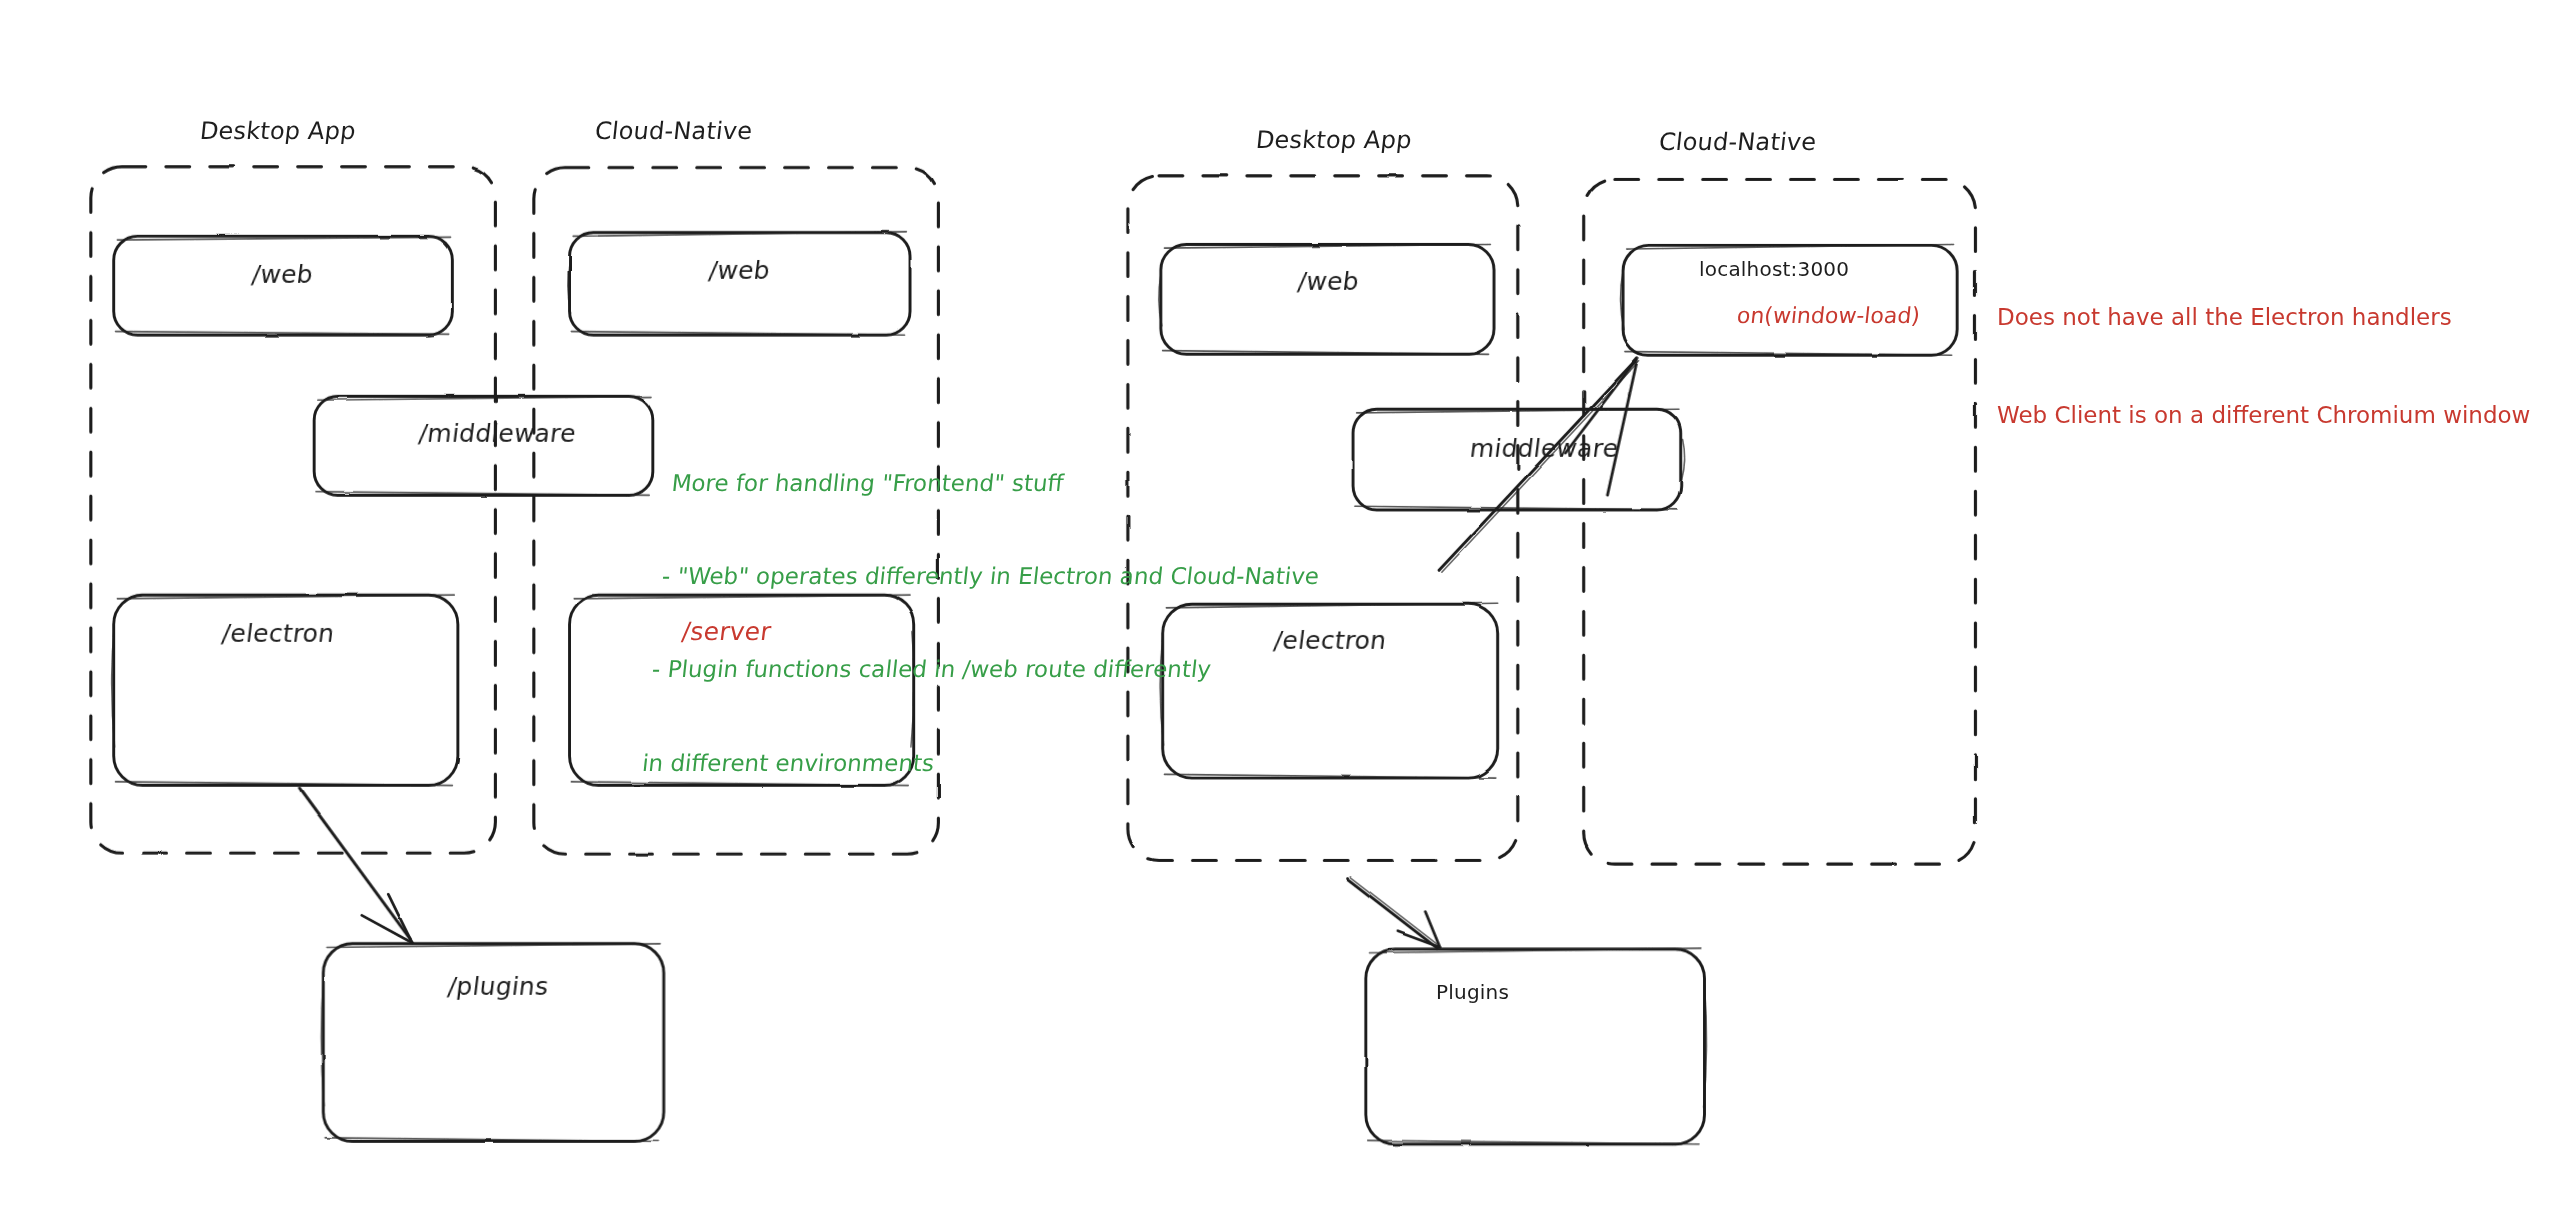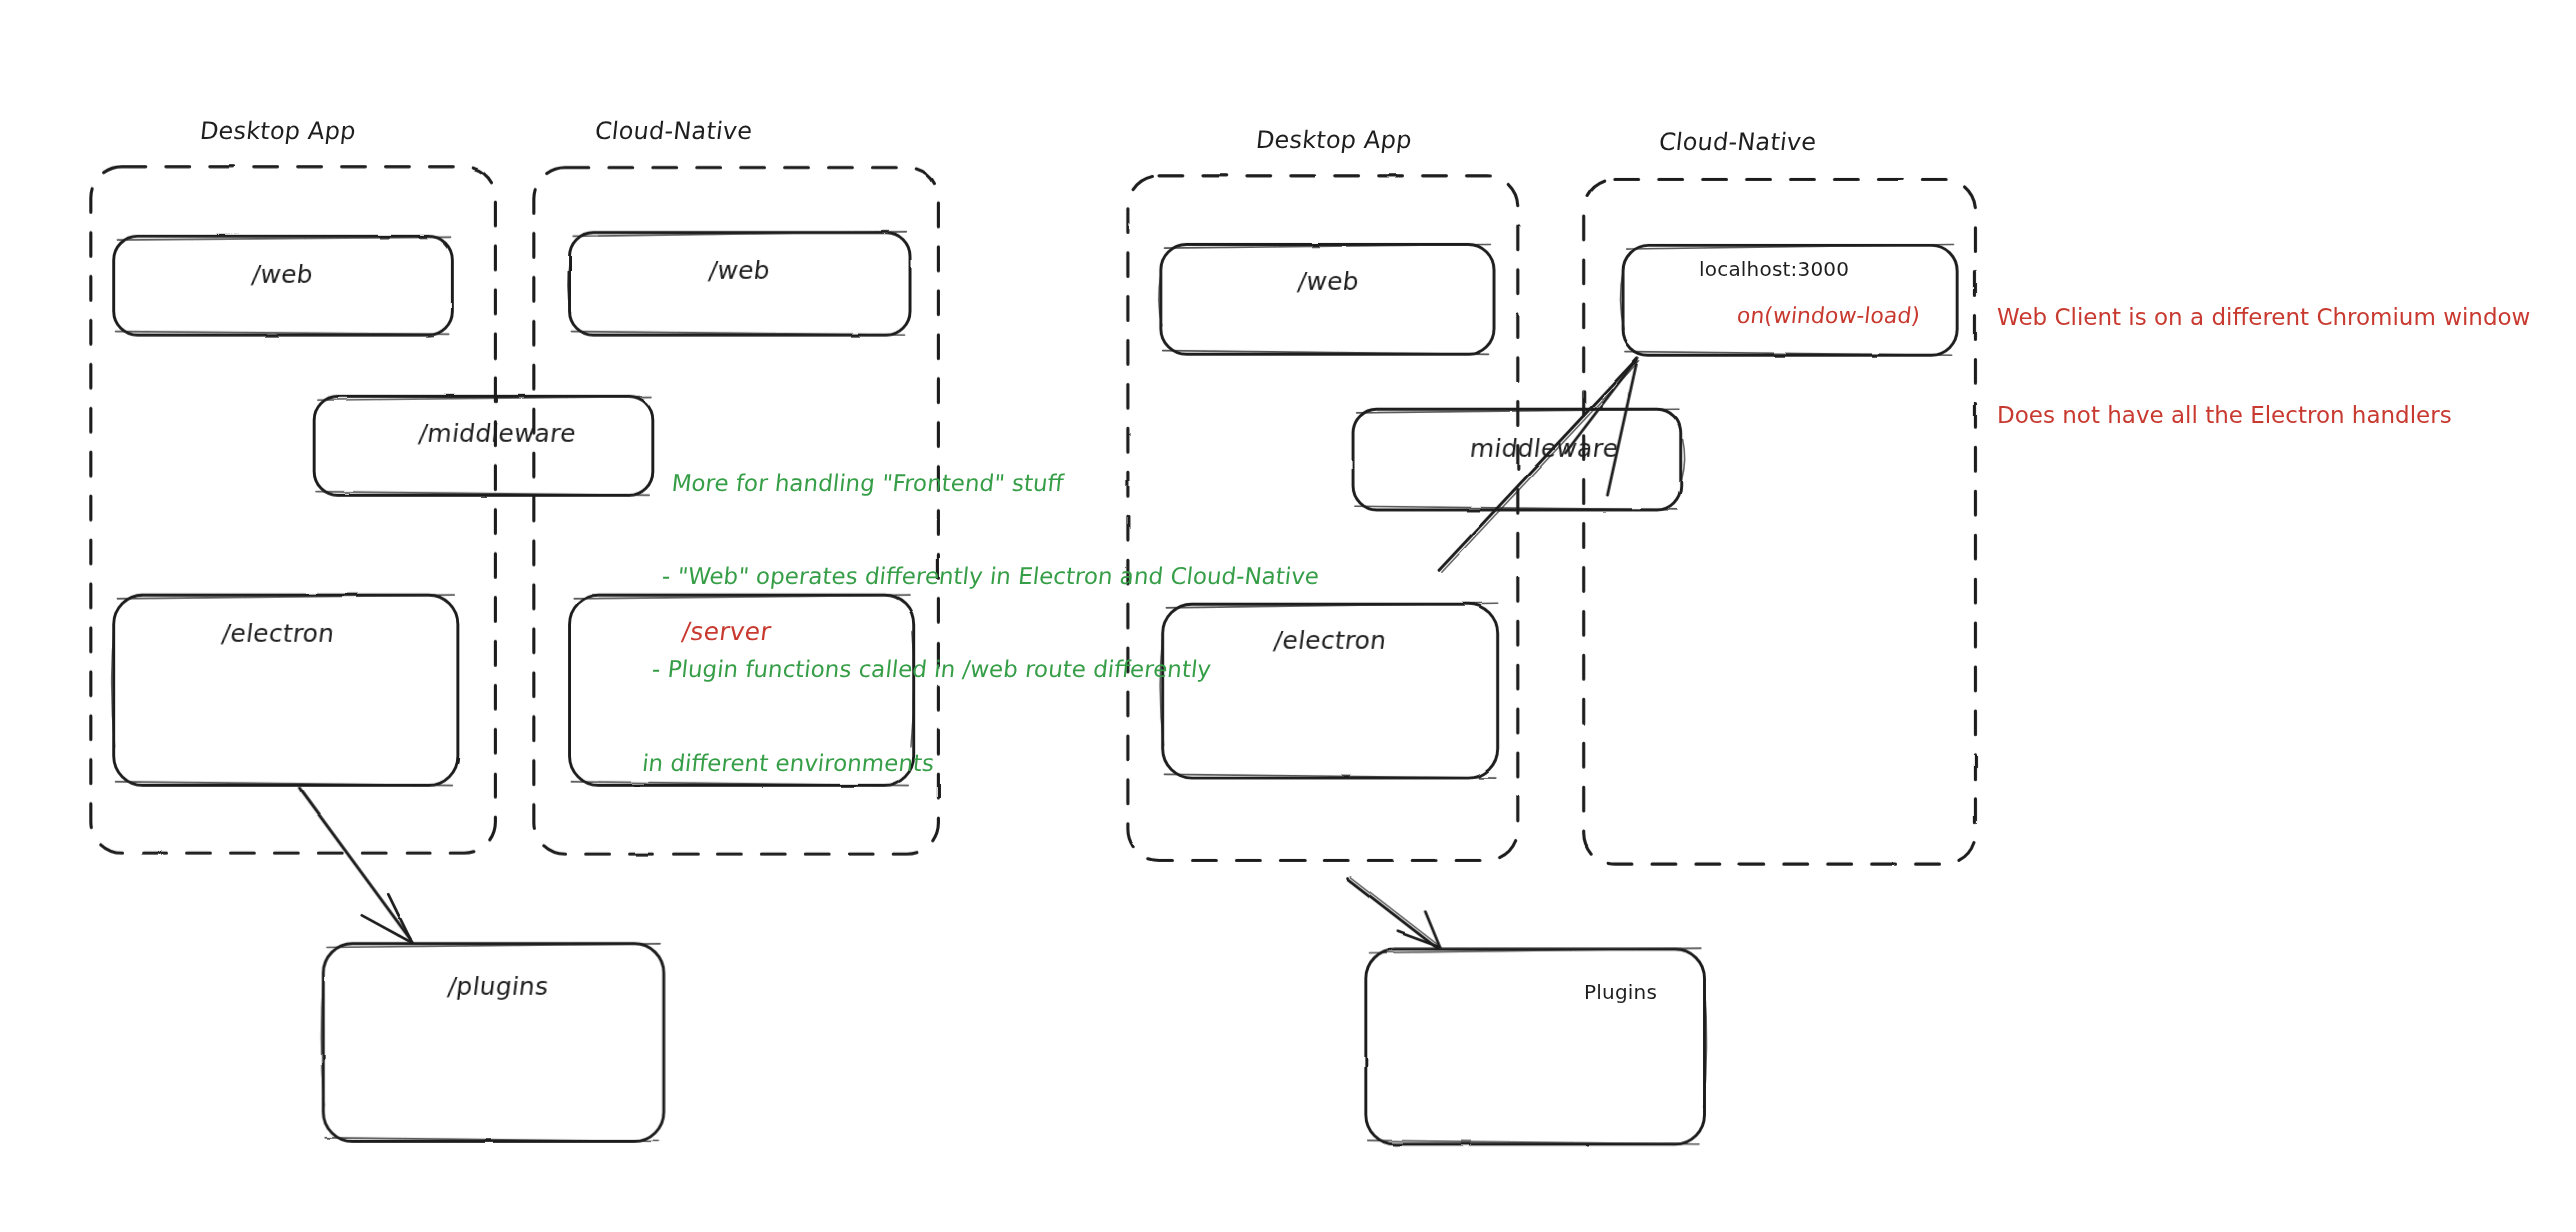--- a/index.html
+++ b/index.html
@@ -215,21 +215,21 @@
   </div>
 
   <div class="lbl group-title" style="left:1256px; top:126px;">Desktop App</div>
   <div class="lbl group-title" style="left:1659px; top:128px;">Cloud-Native</div>
 
   <div class="lbl node-label" style="left:1298px; top:267px;">/web</div>
   <div class="lbl node-label-plain" style="left:1699px; top:257px;">localhost:3000</div>
   <div class="sub-red" style="left:1737px; top:303px;">on(window-load)</div>
   <div class="lbl node-label" style="left:1470px; top:434px;">middleware</div>
   <div class="lbl node-label" style="left:1274px; top:626px;">/electron</div>
-  <div class="lbl node-label-plain" style="left:1584px; top:980px;">Plugins</div>
+  <div class="lbl node-label-plain" style="left:1436px; top:980px;">Plugins</div>
 
   <div class="annot-red" style="left:1997px; top:236px;">
+    <div>Does not have all the Electron handlers</div>
     <div>Web Client is on a different Chromium window</div>
-    <div>Does not have all the Electron handlers</div>
   </div>
 
 </div>
 
 
 </body></html>

